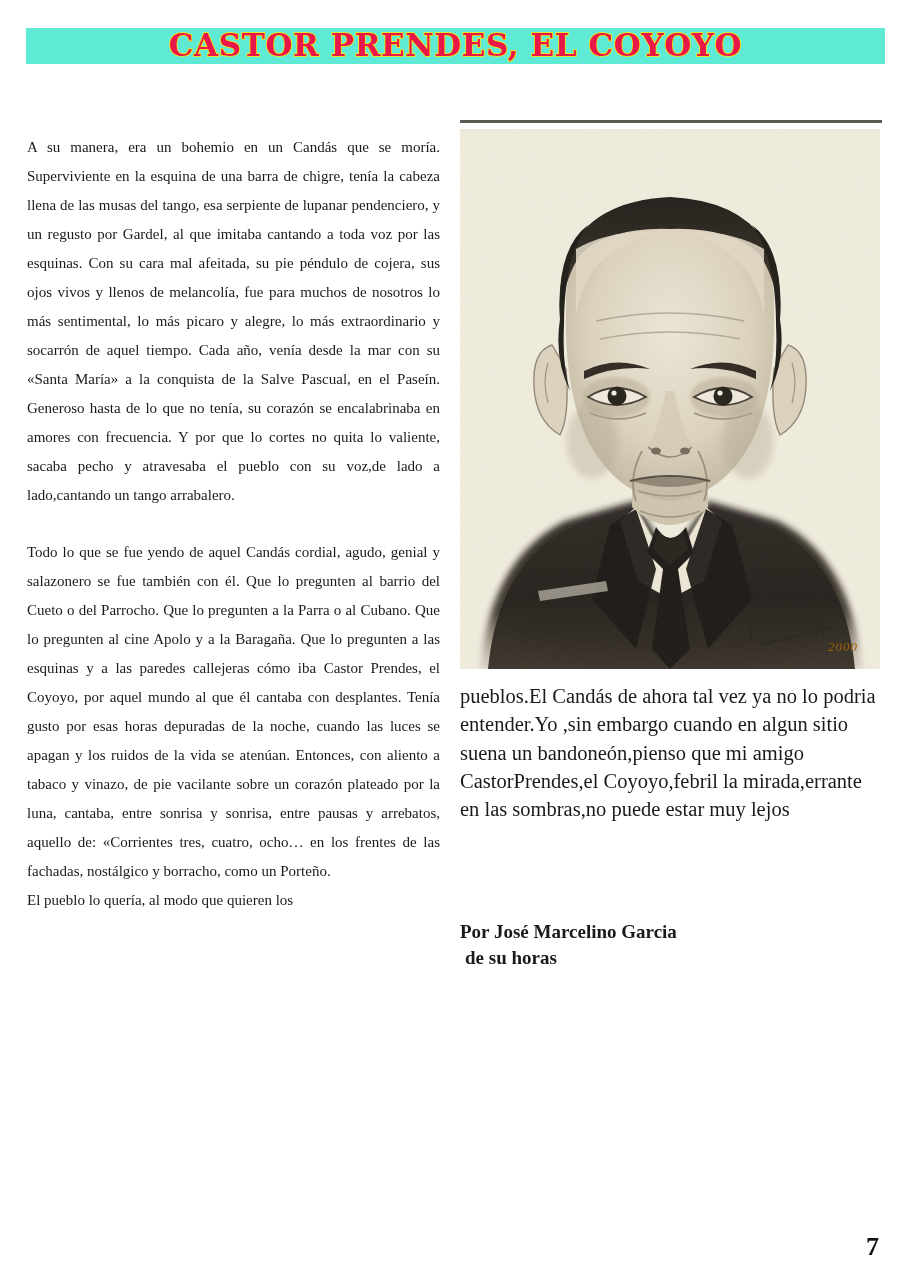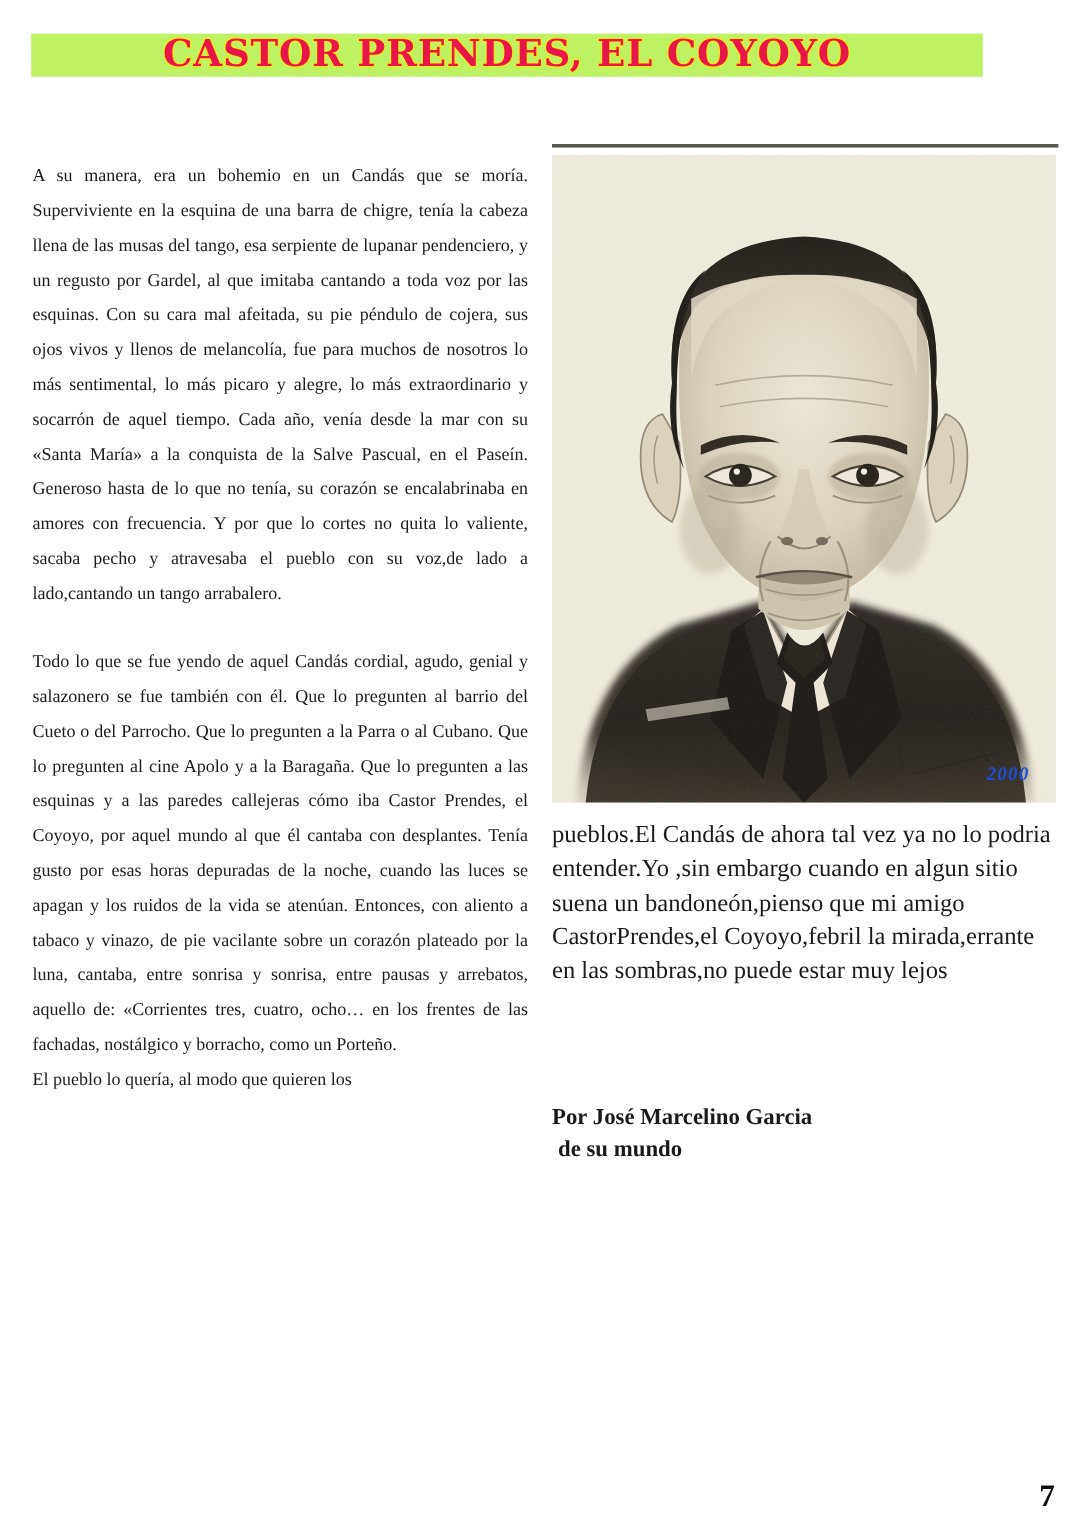--- a/index.html
+++ b/index.html
@@ -23,23 +23,23 @@
     top: 28px;
     width: 856px;
   }
   .band-yellow {
     background: #ffe800;
     height: 49px;
     width: 854px;
     position: relative;
   }
   .band-cyan {
-    background: #bef264;
+    background: #5eead4;
     height: 36px;
-    width: 793px;
+    width: 859px;
     position: relative;
   }
   .masthead-title {
     position: absolute;
     left: 0;
     right: 0;
     top: 3px;
     text-align: center;
     font-family: "DejaVu Serif", "Liberation Serif", serif;
     font-weight: bold;
@@ -107,25 +107,24 @@
     background: #f3efe0;
     position: relative;
     overflow: hidden;
   }
   .illus-frame svg { display: block; }
   .sig {
     position: absolute;
     right: 22px;
     bottom: 14px;
     font-family: "Liberation Serif", serif;
-    font-size: 16px;
+    font-size: 13px;
     font-style: italic;
-    color: #1d4ed8;
+    color: #a16207;
     letter-spacing: 1px;
-    font-weight: bold;
   }
 
   .right-text {
     margin-top: 13px;
     font-size: 20.5px;
     line-height: 28.3px;
     text-align: left;
   }
   .credit-block {
     margin-top: 96px;
@@ -288,18 +287,18 @@
       <path d="M300 516 L372 498" stroke="#2e2a22" stroke-width="1.8" fill="none"></path>
       <path d="M290 492 L292 512" stroke="#2e2a22" stroke-width="1.8" fill="none"></path>
     </svg>
     <div class="sig">2000</div>
   </div>
 
   <p class="right-text">pueblos.El Candás de ahora tal vez ya no lo podria entender.Yo ,sin embargo cuando en algun sitio suena un bandoneón,pienso que mi amigo CastorPrendes,el Coyoyo,febril la mirada,errante en las sombras,no puede estar muy lejos</p>
 
   <div class="credit-block">
     <div>Por José Marcelino Garcia</div>
-    <div>de su mundo</div>
+    <div>de su horas</div>
   </div>
 
 </div>
 
 <div class="page-number">7</div>
 
 </body></html>

